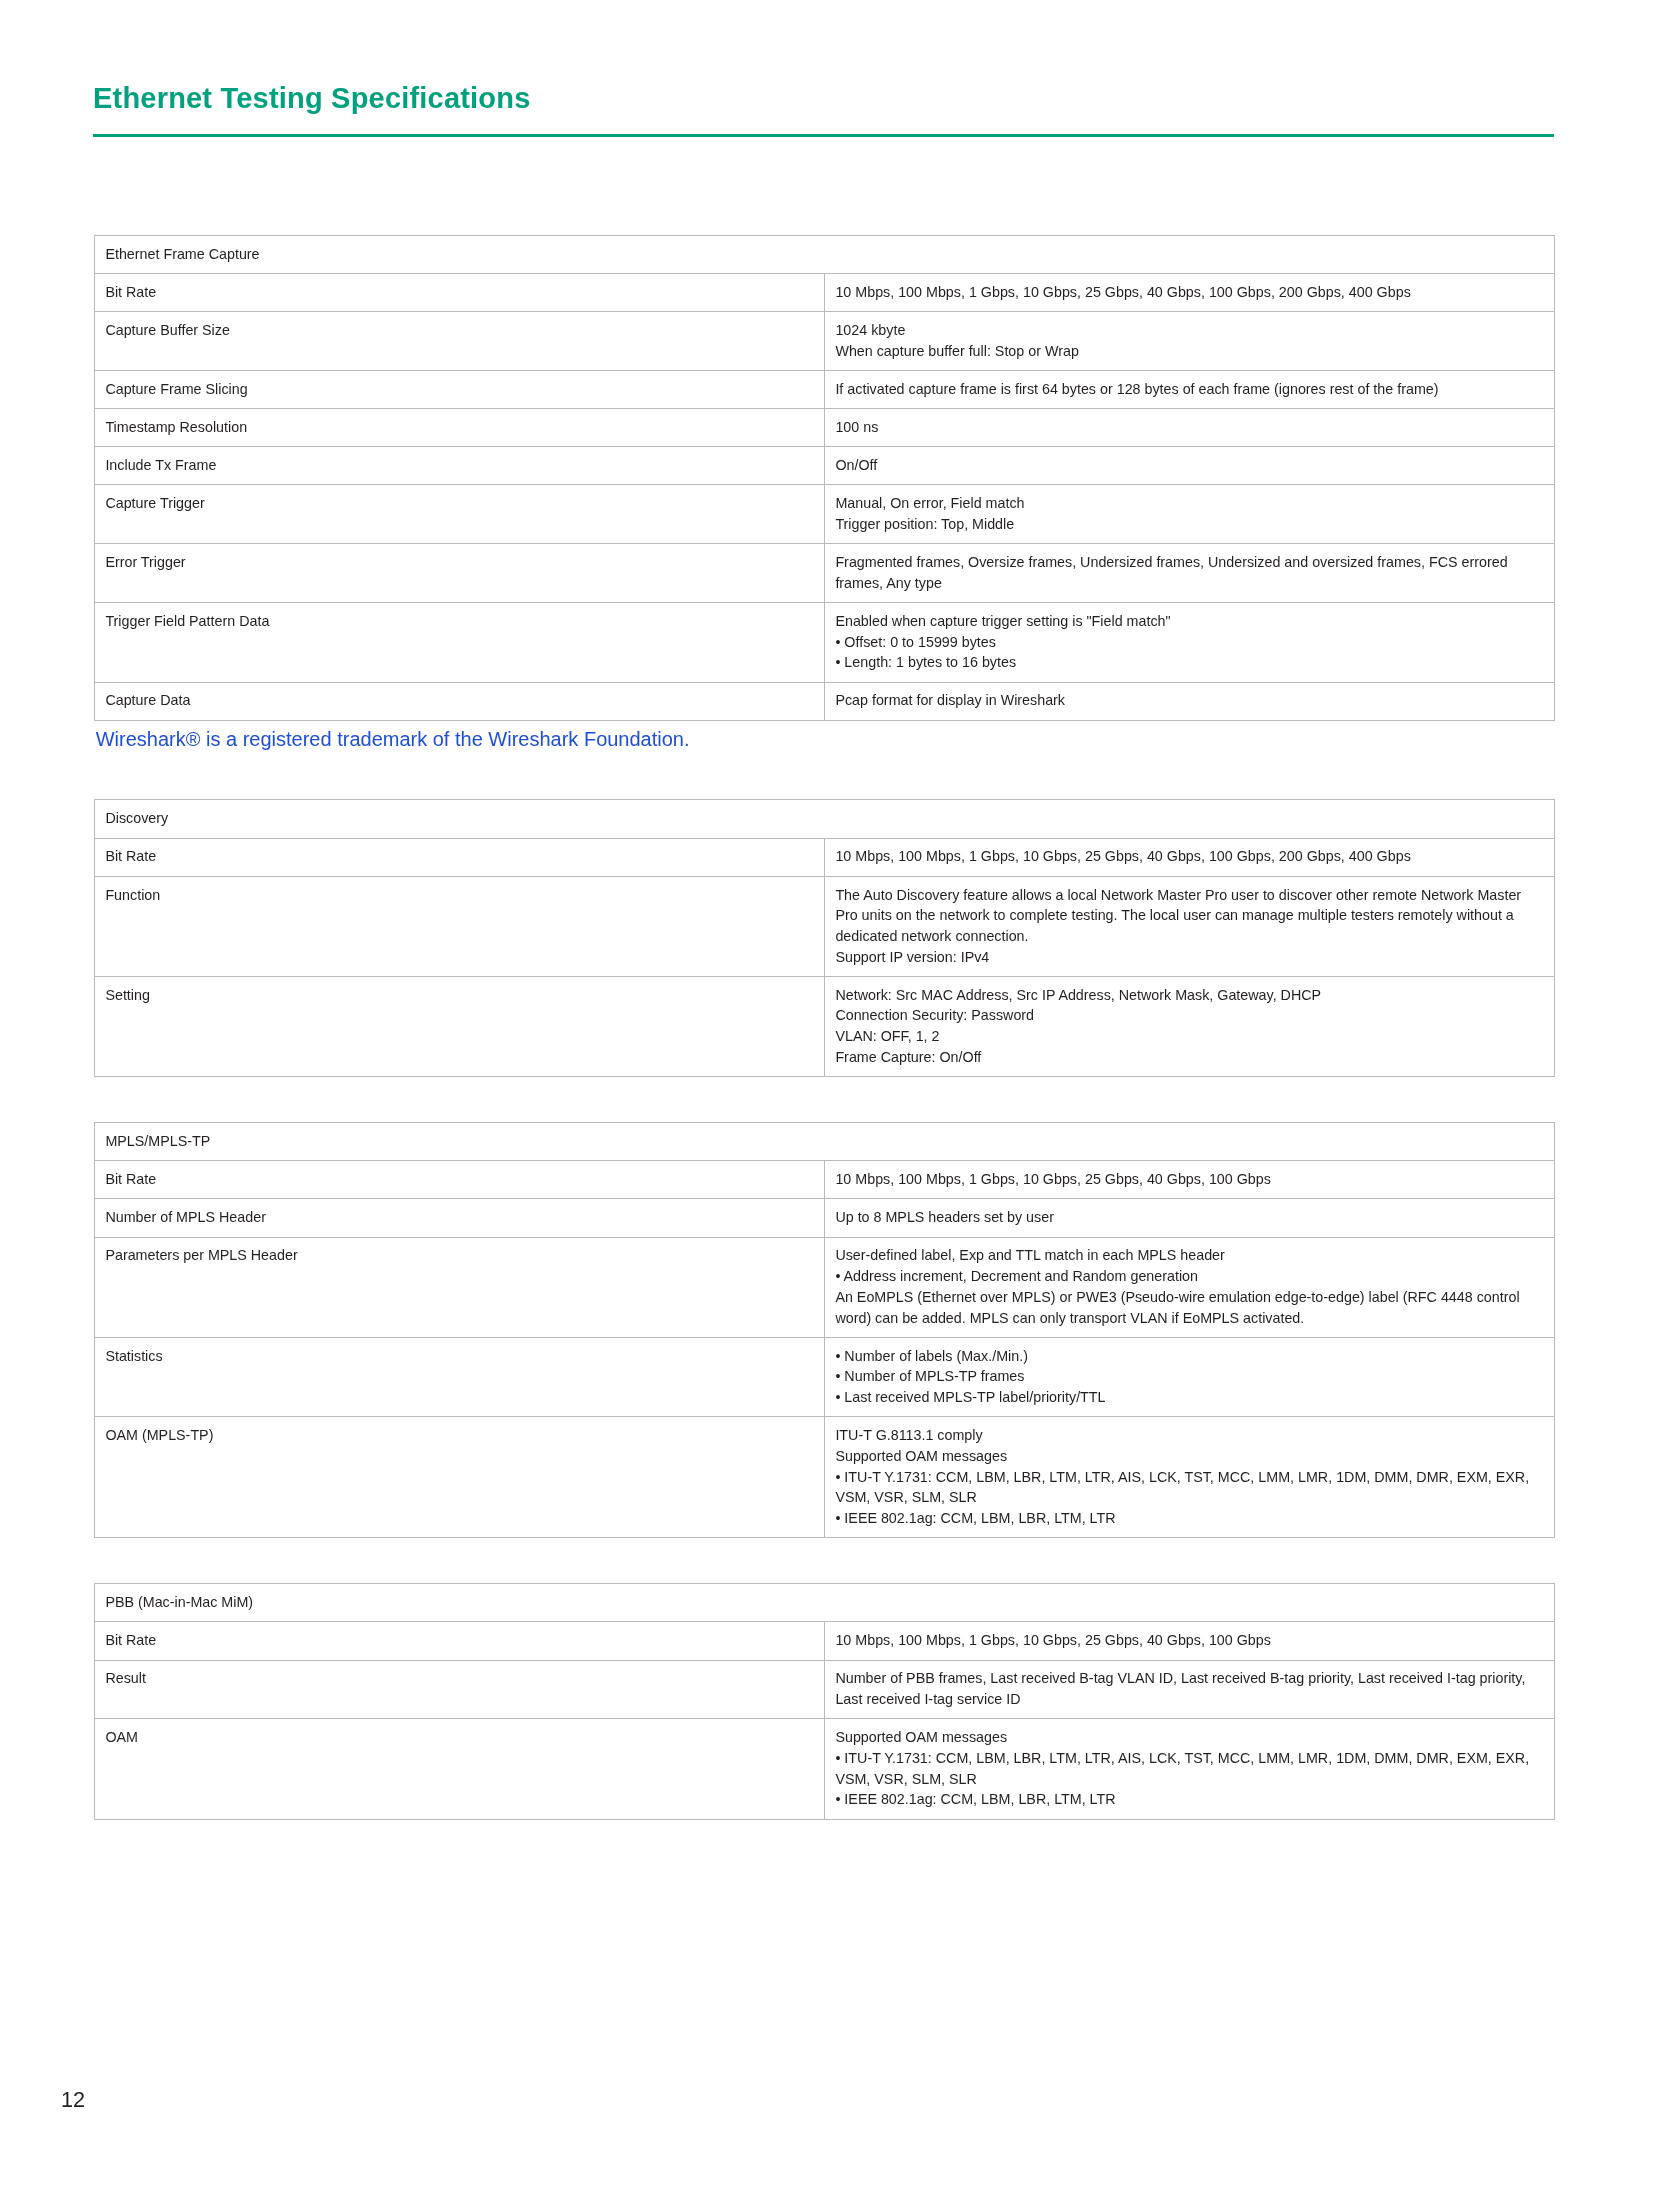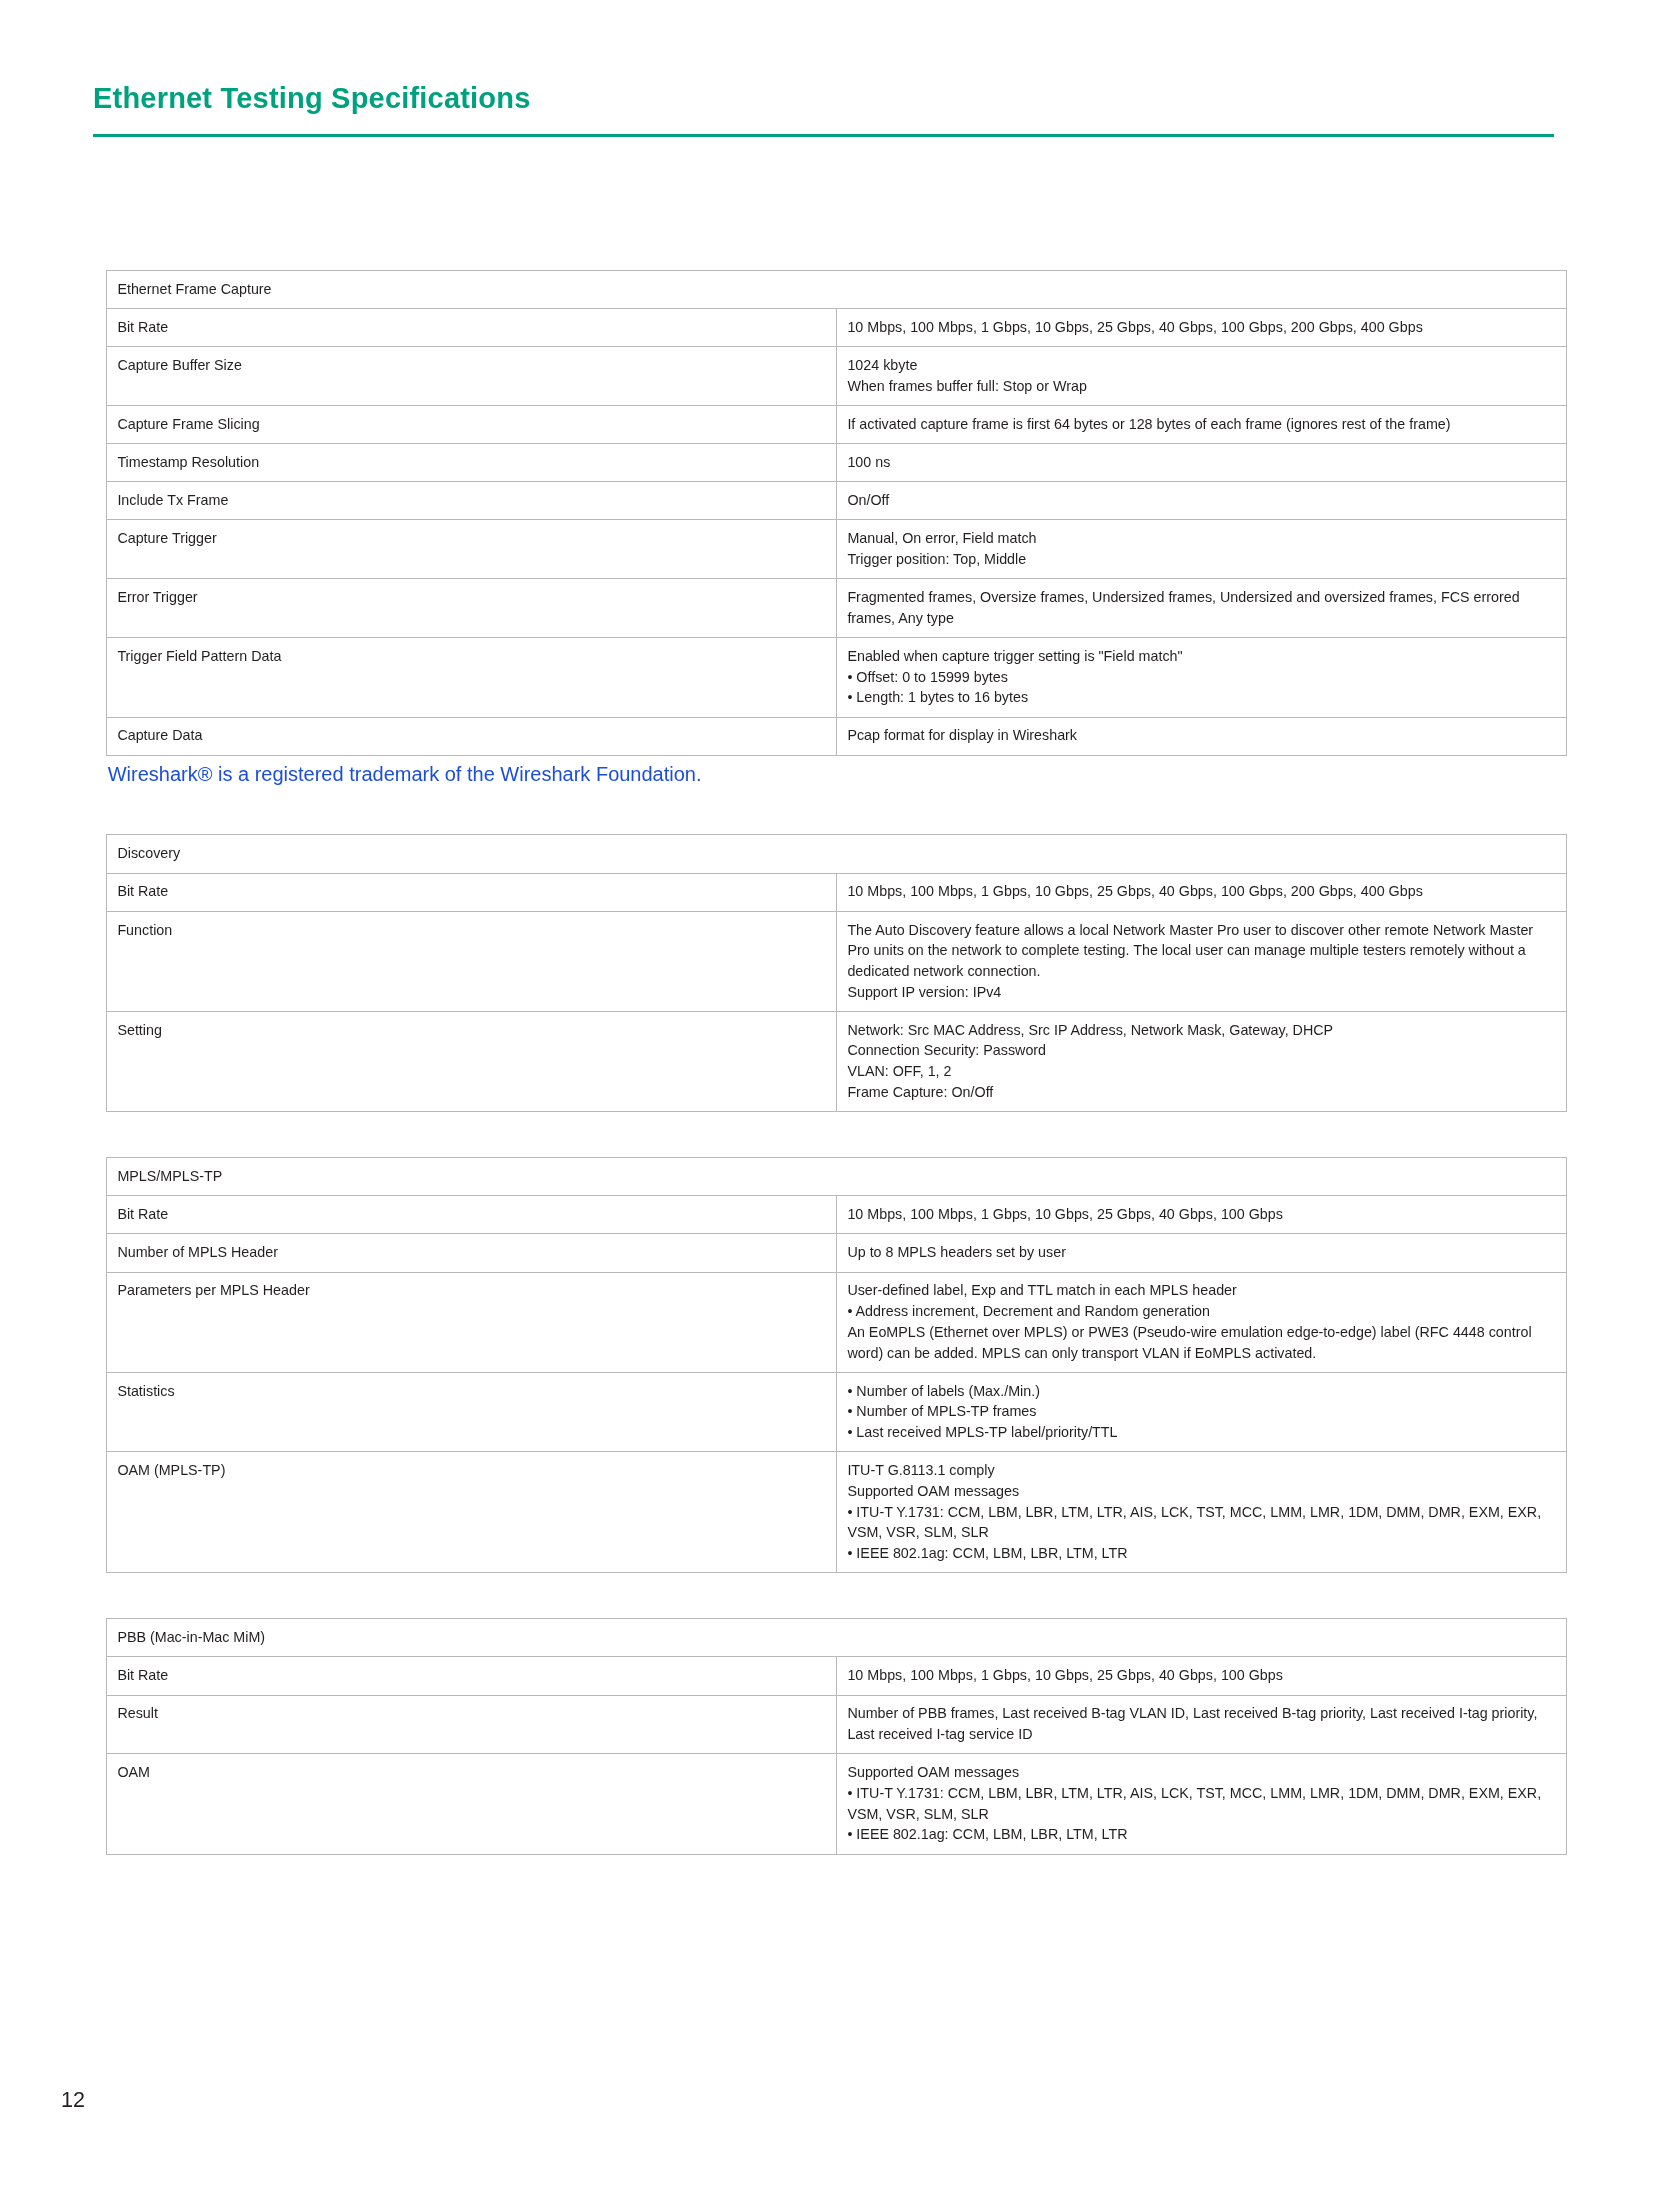--- a/index.html
+++ b/index.html
@@ -33,24 +33,23 @@
   .title-rule {
     position: absolute;
     left: 93px;
     top: 134px;
     width: 1461px;
     height: 2.6px;
     background: #00a17e;
   }
   .content {
     position: absolute;
-    left: 106px;
+    left: 94px;
     top: 235px;
     width: 1177px;
-    margin-top: 35px;
   }
   table.spec {
     border-collapse: collapse;
     width: 1461px;
     table-layout: fixed;
     font-size: 14.3px;
   }
   table.spec td {
     border: 0.9px solid #b9b9b9;
     padding: 7.8px 10.4px 8.6px 10.4px;
@@ -104,21 +103,21 @@
         <tr>
           <td class="label">Bit Rate</td>
           <td class="cell-lines">
             <div>10 Mbps, 100 Mbps, 1 Gbps, 10 Gbps, 25 Gbps, 40 Gbps, 100 Gbps, 200 Gbps, 400 Gbps</div>
           </td>
         </tr>
         <tr>
           <td class="label">Capture Buffer Size</td>
           <td class="cell-lines">
             <div>1024 kbyte</div>
-            <div>When frames buffer full: Stop or Wrap</div>
+            <div>When capture buffer full: Stop or Wrap</div>
           </td>
         </tr>
         <tr>
           <td class="label">Capture Frame Slicing</td>
           <td class="cell-lines">
             <div>If activated capture frame is first 64 bytes or 128 bytes of each frame (ignores rest of the frame)</div>
           </td>
         </tr>
         <tr>
           <td class="label">Timestamp Resolution</td>

